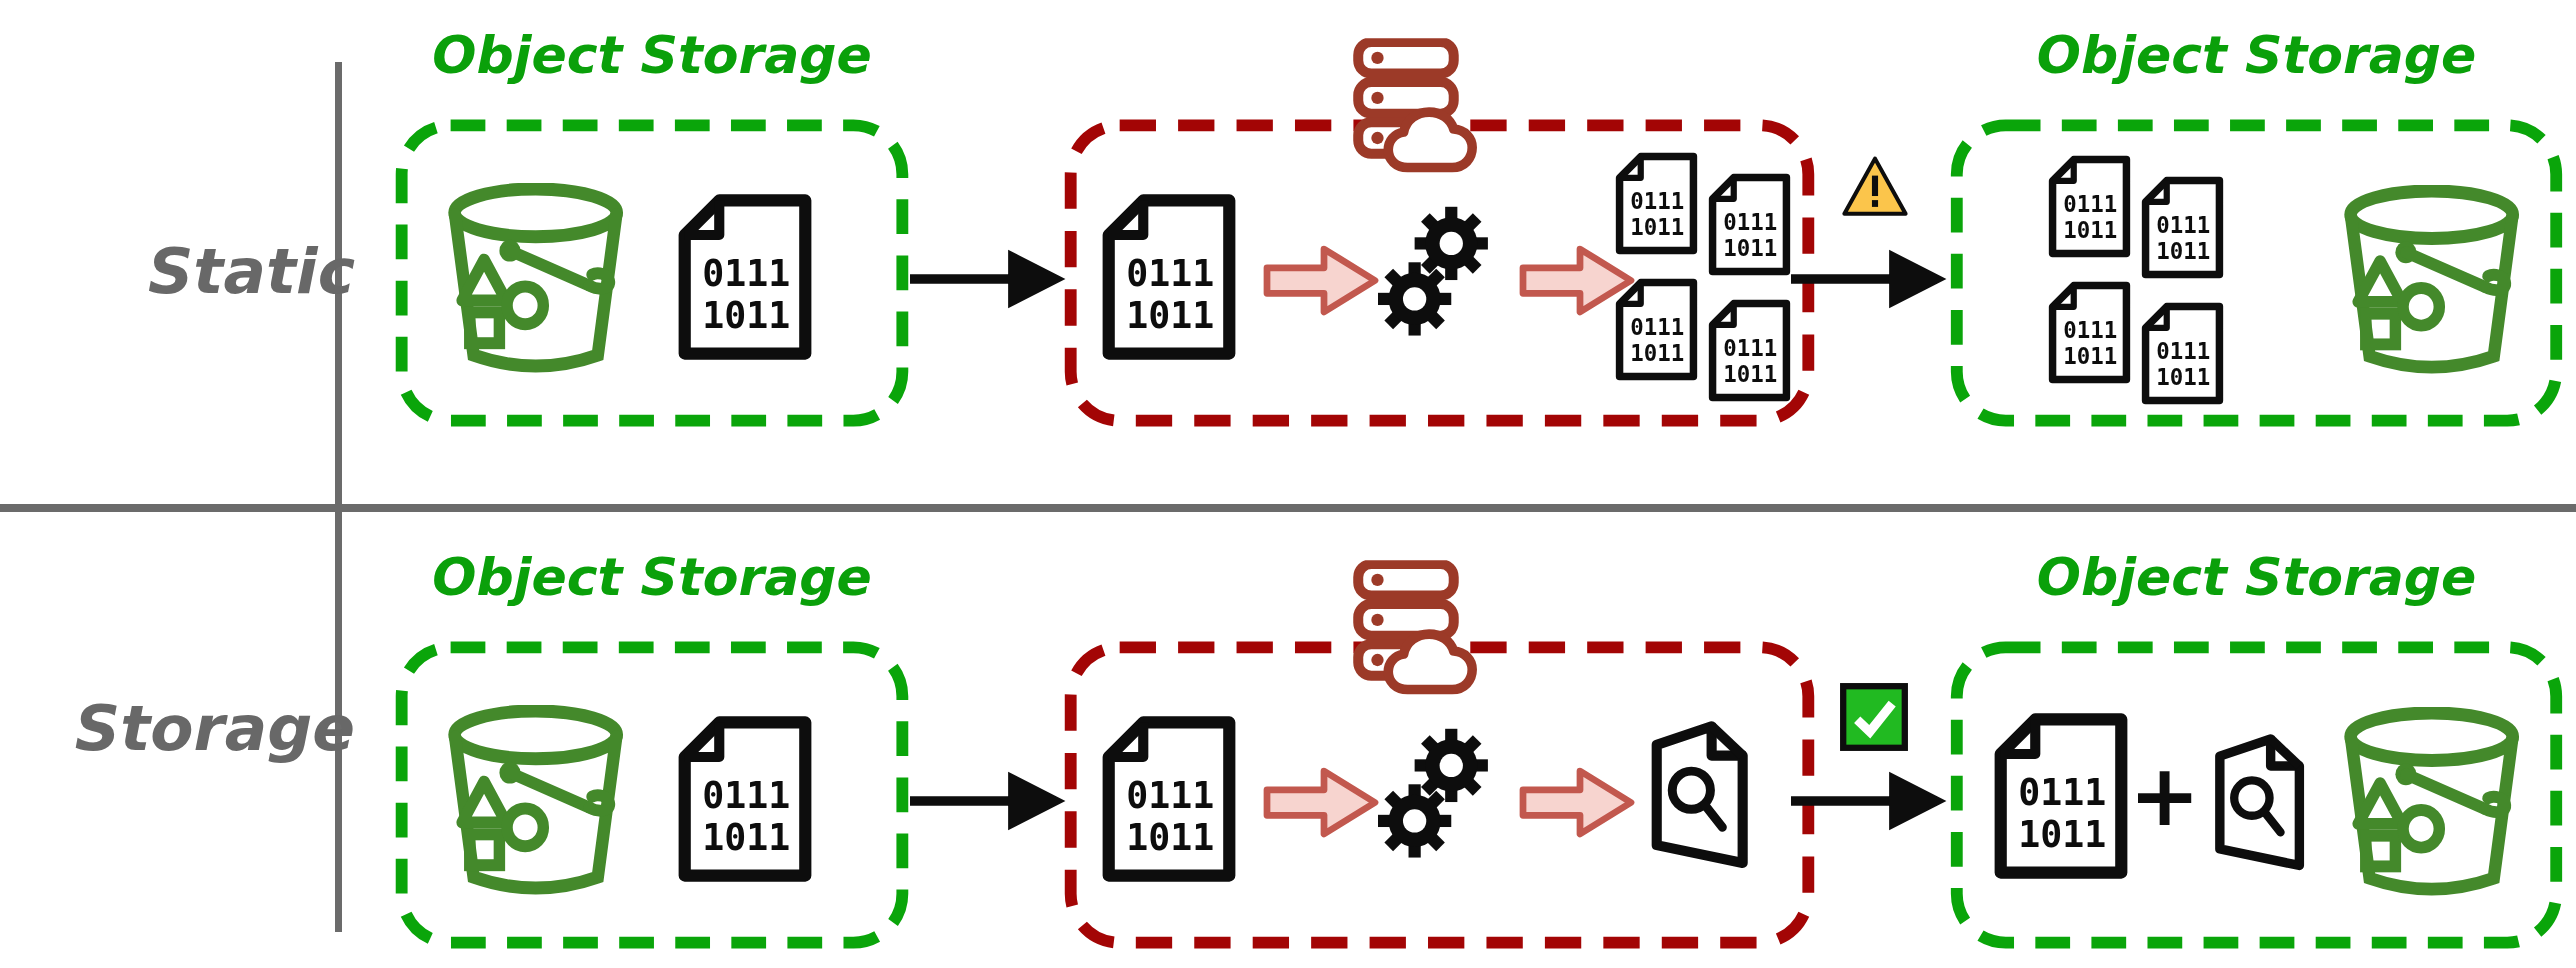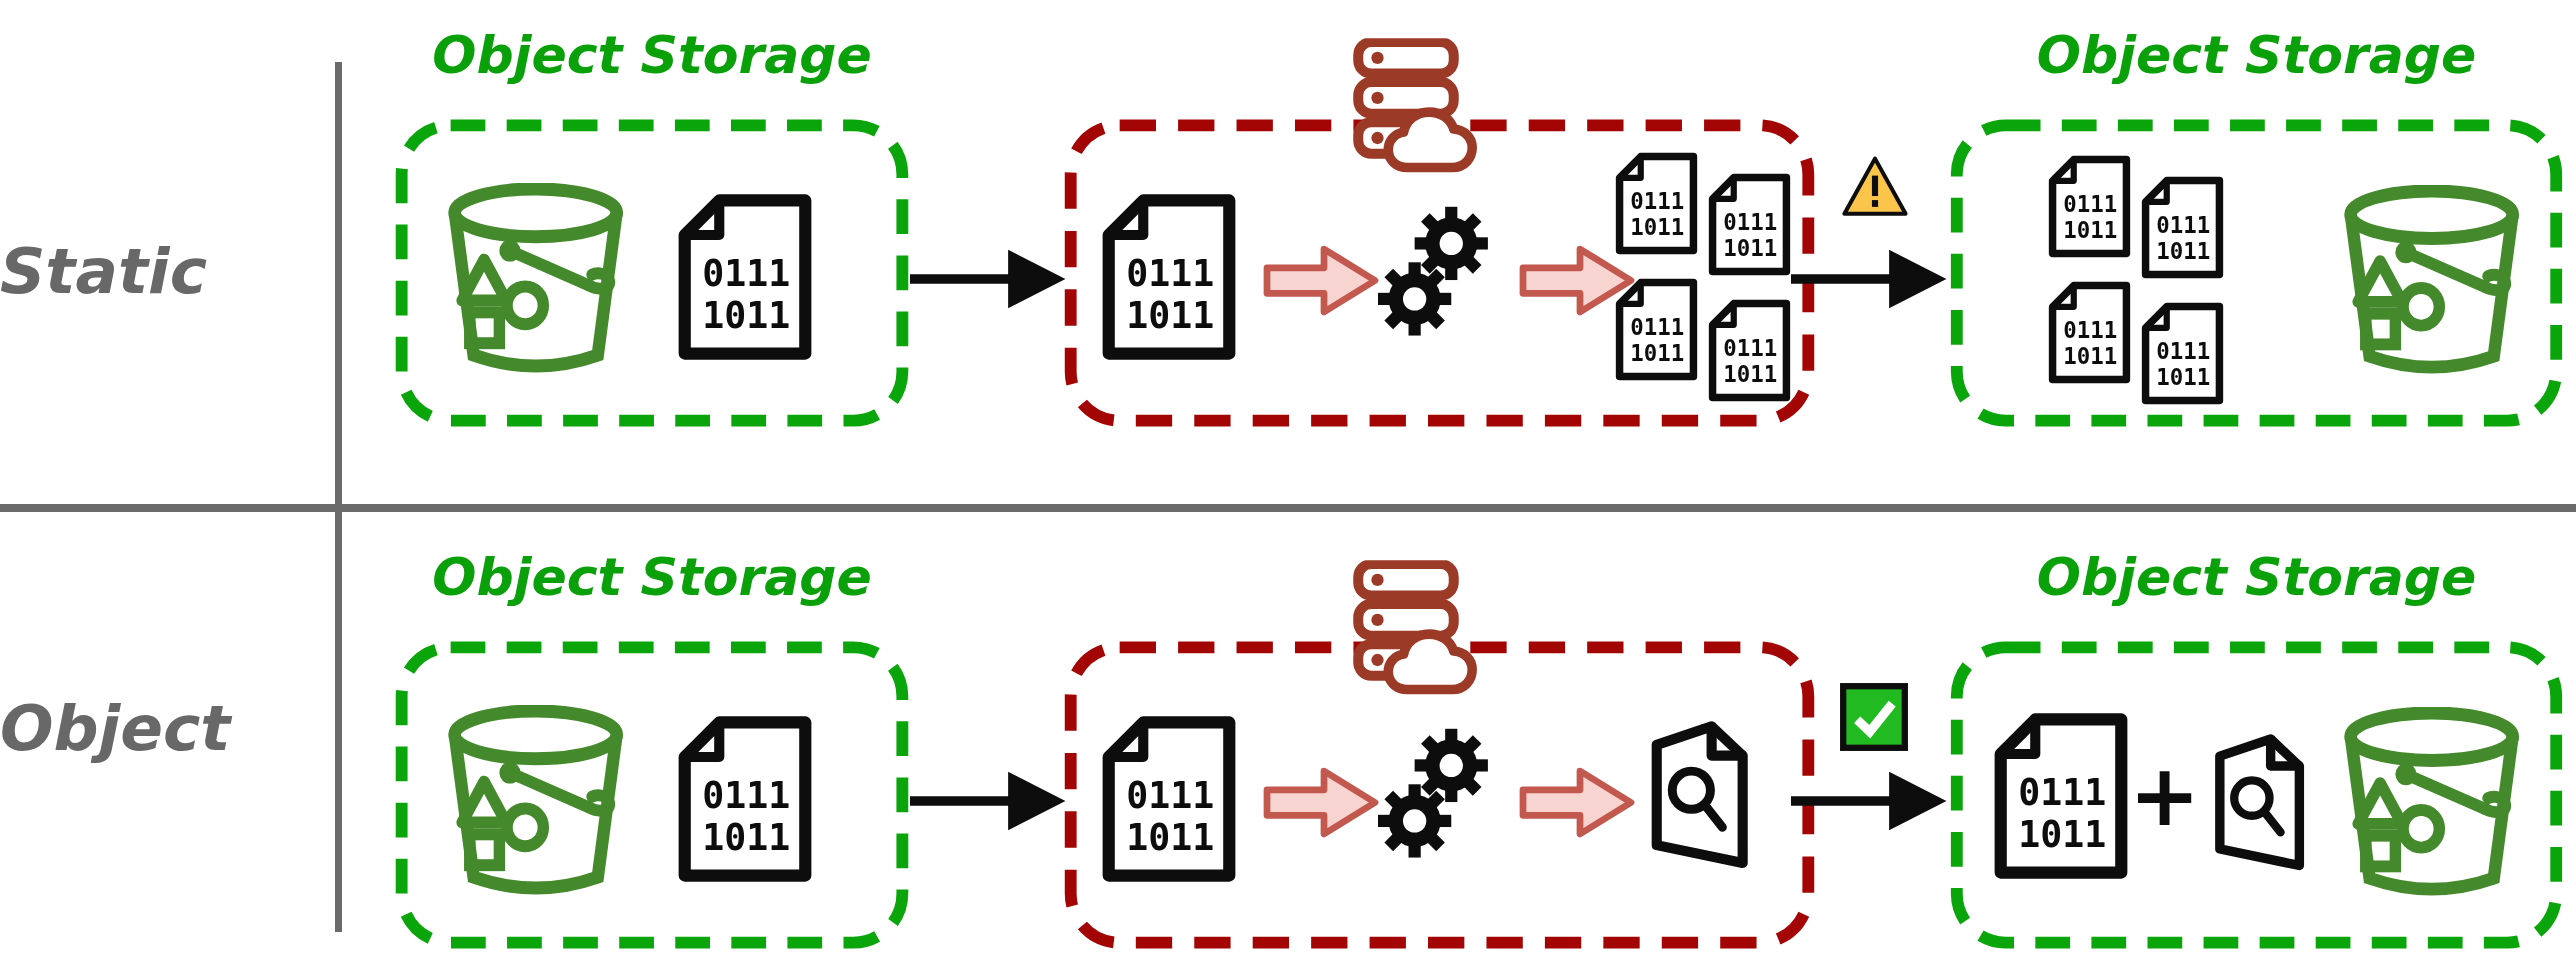--- a/index.html
+++ b/index.html
@@ -3,21 +3,21 @@
 <meta charset="utf-8">
 <style>
   html,body { margin:0; padding:0; background:#ffffff; }
   .canvas {
     position:relative; width:2576px; height:969px; background:#ffffff;
     font-family:"DejaVu Sans", sans-serif; overflow:hidden;
   }
   .abs { position:absolute; }
   .row-label {
     color:#686868; font-weight:bold; font-style:italic;
-    font-size:63px; text-align:left; line-height:1.1; white-space:nowrap;
+    font-size:63px; text-align:right; line-height:1.1; white-space:nowrap;padding-left:20px;
   }
   .zone-title {
     color:#0AA00A; font-weight:bold; font-style:italic;
     font-size:52px; text-align:center; line-height:1.1; white-space:nowrap;
   }
   .vline { background:#6B6B6B; }
   .hline { background:#6B6B6B; }
   .plus-sign {
     color:#0D0D0D; font-weight:bold; font-size:85px; line-height:79px;
     text-align:center; font-family:"DejaVu Sans", sans-serif;
@@ -199,21 +199,21 @@
         <use href="#sym-binfile"></use>
       </svg>
     <svg class="abs icon" style="left:93px; top:147px;" width="83" height="103" viewBox="0 0 100 124">
         <use href="#sym-binfile"></use>
       </svg>
   </div>
   <svg class="abs icon" style="left:2340px; top:185px;" width="191" height="198" viewBox="0 0 100 100" preserveAspectRatio="none">
     <use href="#sym-bucket"></use>
   </svg>
 
-  <div class="abs row-label" style="left:0; top:694px; width:335px;">Object</div>
+  <div class="abs row-label" style="left:0; top:694px; width:335px;">Storage</div>
 
   <div class="abs zone-title" style="left:395px; top:549px; width:514px;">Object Storage</div>
   <svg class="abs" style="left:395px; top:641px;" width="514" height="308" viewBox="0 0 650 390">
     <rect x="8" y="8" width="634" height="374" rx="62" fill="none" stroke="#0AA50A" stroke-width="15" stroke-dasharray="44 27"></rect>
   </svg>
   <svg class="abs icon" style="left:444px; top:705px;" width="191" height="199" viewBox="0 0 100 100" preserveAspectRatio="none">
     <use href="#sym-bucket"></use>
   </svg>
   <svg class="abs icon" style="left:677px; top:715px;" width="136" height="168" viewBox="0 0 100 124">
     <use href="#sym-binfile"></use>

